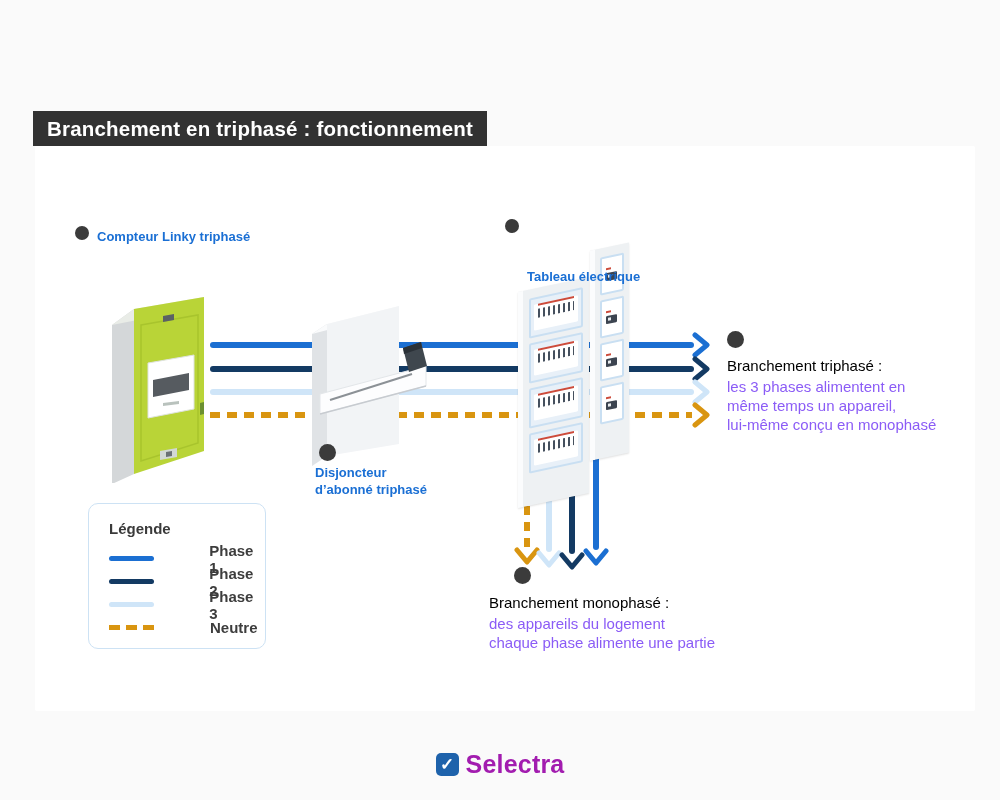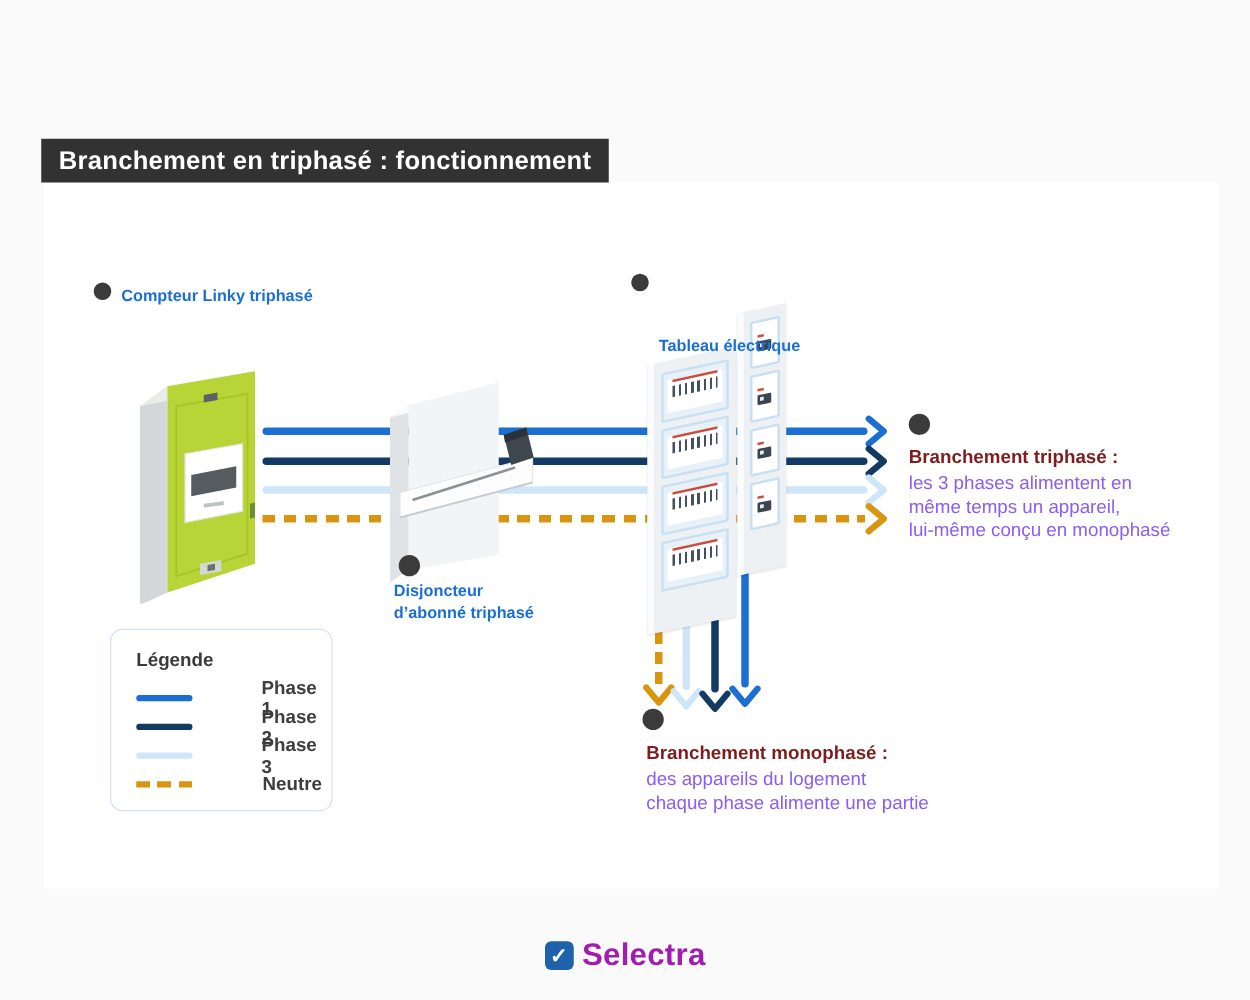--- a/index.html
+++ b/index.html
@@ -3,21 +3,21 @@
 <meta charset="utf-8">
 <style>
   html,body{margin:0;padding:0;}
   body{background:#fafafa;font-family:"Liberation Sans",sans-serif;}
   .page{position:relative;width:1000px;height:800px;margin:0 auto;background:#fafafa;overflow:hidden;}
   .card{position:absolute;left:35px;top:146px;width:940px;height:565px;background:#ffffff;border-radius:2px;}
   .banner{position:absolute;left:33px;top:111px;height:35px;line-height:35px;padding:0 14px;background:#323232;color:#ffffff;font-size:20.5px;font-weight:bold;letter-spacing:.2px;z-index:5;}
   .dot{position:absolute;border-radius:50%;background:#3b3b3b;z-index:4;}
   .lbl{position:absolute;color:#1a6fd4;font-weight:bold;font-size:13px;line-height:17px;z-index:4;white-space:nowrap;}
   .blk{position:absolute;z-index:4;white-space:nowrap;}
-  .blk .t{color:#7f1d1d;font-weight:bold;font-size:15px;margin:0 0 3px 0;}
+  .blk .t{color:#000000;font-weight:normal;font-size:15px;margin:0 0 3px 0;}
   .blk .b{color:#8b5cf6;font-size:15px;line-height:19px;}
   
   .wire{position:absolute;z-index:1;}
   .hline{height:6px;border-radius:3px;}
   .p1{background:#1b6fd2;} .p2{background:#133a63;} .p3{background:#cfe5f8;}
   .ndash-h{height:6px;background:repeating-linear-gradient(90deg,#d99510 0 10px,transparent 10px 17px);}
   .vline{width:6px;border-radius:3px;}
   .ndash-v{width:6px;background:repeating-linear-gradient(180deg,#d99510 0 9px,transparent 9px 16px);}
   .chev{position:absolute;z-index:1;}
   .chev path{fill:none;stroke-width:5;stroke-linecap:round;stroke-linejoin:round;}
@@ -180,21 +180,21 @@
 
   <div class="dot" style="left:727px;top:331px;width:17px;height:17px;"></div>
   <div class="blk" style="left:727px;top:357px;">
     <div class="t">Branchement triphasé :</div>
     <div class="b">les 3 phases alimentent en</div>
     <div class="b">même temps un appareil,</div>
     <div class="b">lui-même conçu en monophasé</div>
   </div>
 
   <div class="dot" style="left:514px;top:567px;width:17px;height:17px;"></div>
-  <div class="blk" style="left:517px;top:594px;">
+  <div class="blk" style="left:489px;top:594px;">
     <div class="t">Branchement monophasé :</div>
     <div class="b">des appareils du logement</div>
     <div class="b">chaque phase alimente une partie</div>
   </div>
 
   <div class="legend">
     <h3>Légende</h3>
     <div class="lrow">
       <div class="lswatch" style="background:#1b6fd2;"></div>
       <span>Phase 1</span>

